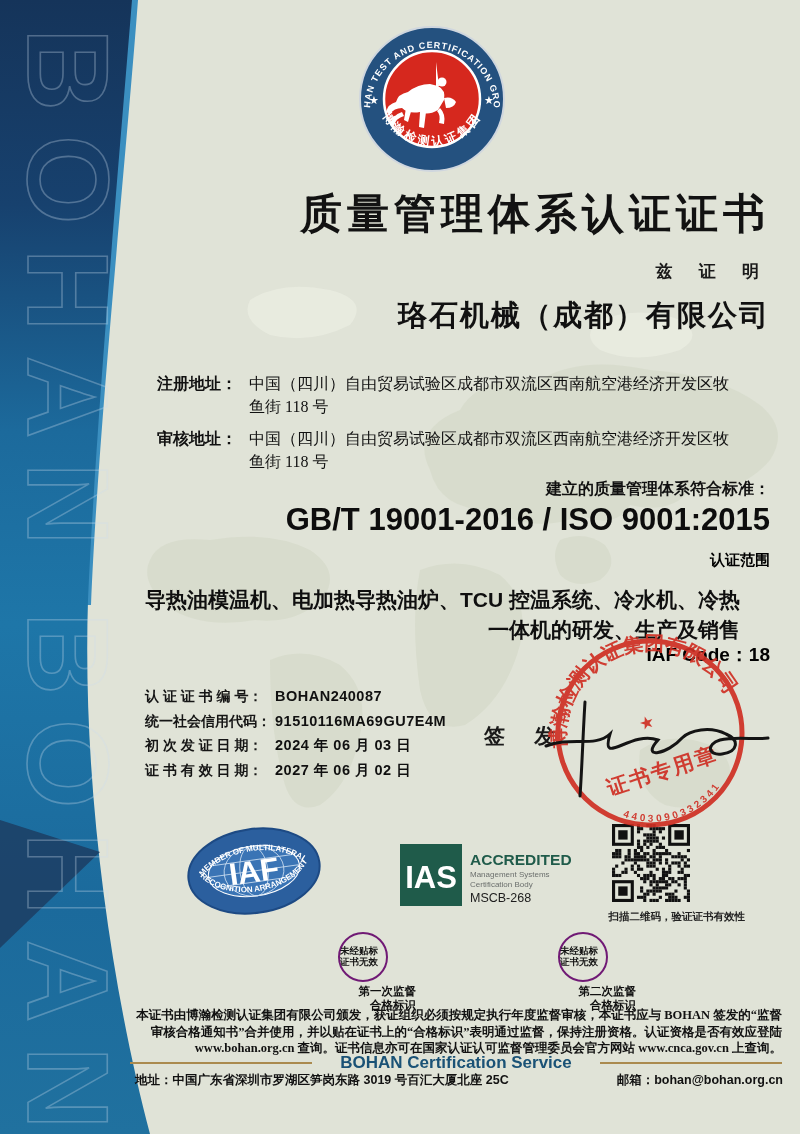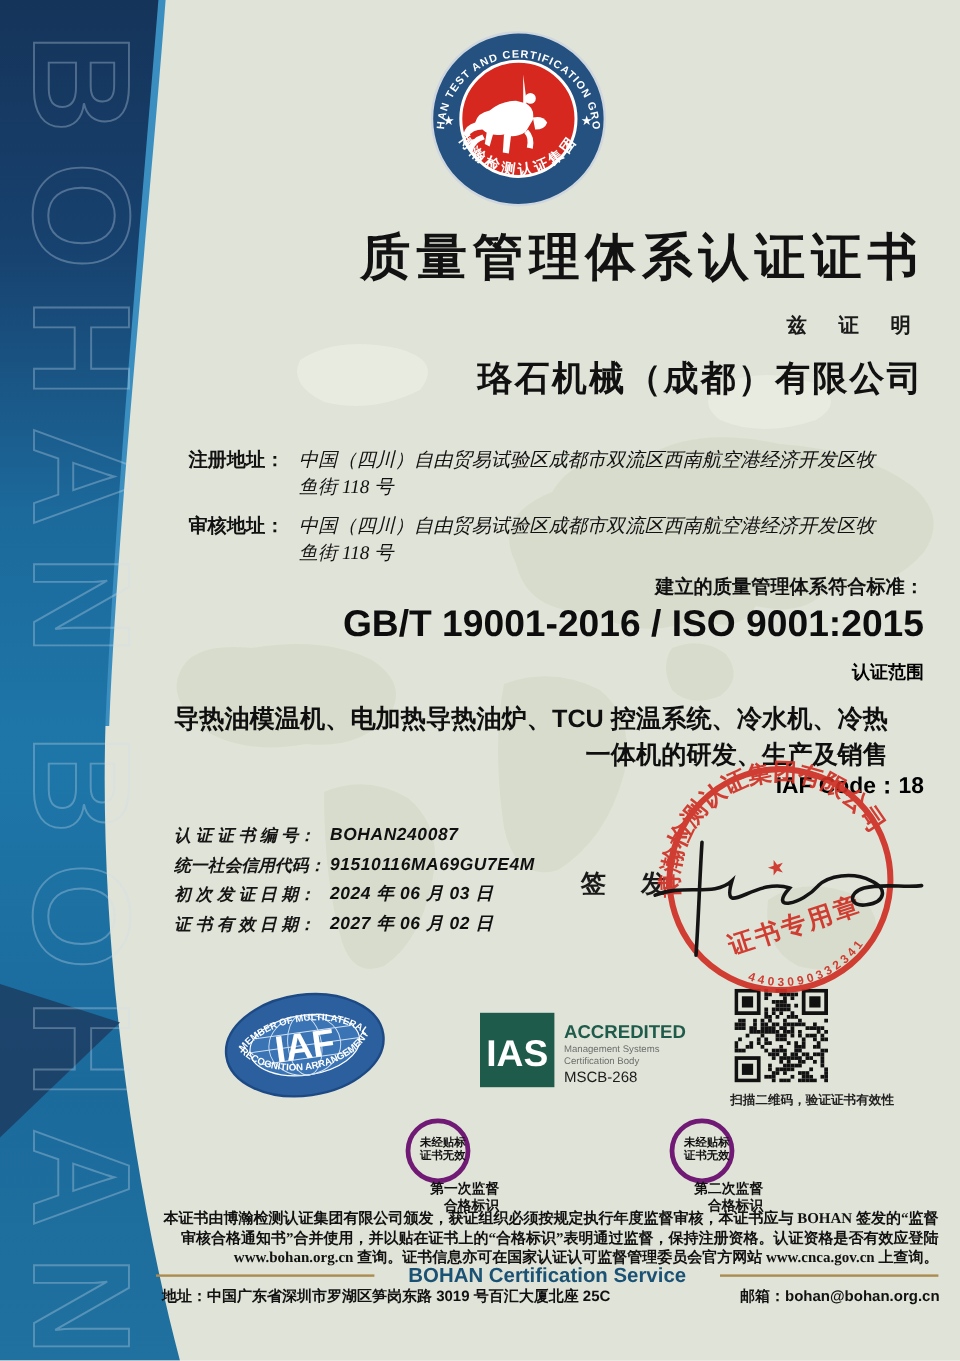--- a/index.html
+++ b/index.html
@@ -16,50 +16,50 @@
 
   .content{position:absolute;left:0;top:0;width:800px;height:1134px;z-index:3;}
 
   .title{left:110px;top:186px;width:660px;font-size:42px;font-weight:700;letter-spacing:5px;color:#121212;}
   .certify{left:110px;top:260px;width:660px;font-size:17px;font-weight:700;letter-spacing:11px;color:#1a1a1a;}
   .company{left:110px;top:296px;width:660px;font-size:29px;font-weight:700;letter-spacing:2px;color:#111;}
 
   .addr{left:145px;top:372px;width:585px;font-size:16px;line-height:23px;color:#111;margin-left:12px;}
   .addr-row{display:flex;margin-bottom:9px;}
   .addr-label{font-weight:700;white-space:nowrap;width:92px;flex:0 0 92px;}
-  .addr-value{width:490px;font-style:italic;}
+  .addr-value{width:490px;}
 
   .std-head{left:110px;top:479px;width:660px;font-size:16px;font-weight:700;color:#111;
             font-family:"Liberation Sans","DejaVu Sans",sans-serif;}
   .std-code{left:110px;top:502px;width:660px;font-size:31px;font-weight:700;color:#0d0d0d;
             font-family:"Liberation Sans","DejaVu Sans",sans-serif;}
   .scope-head{left:110px;top:551px;width:660px;font-size:15px;font-weight:700;
             font-family:"Liberation Sans","DejaVu Sans",sans-serif;}
   .scope-text{left:140px;top:585px;width:600px;font-size:21px;font-weight:700;line-height:30px;color:#0f0f0f;
             font-family:"Liberation Sans","DejaVu Sans",sans-serif;}
   .iaf-code{left:110px;top:642px;width:660px;font-size:19px;font-weight:700;
             font-family:"Liberation Sans","DejaVu Sans",sans-serif;}
 
-  .cert-info{left:145px;top:688px;width:420px;font-family:"Liberation Sans","DejaVu Sans",sans-serif;font-style:italic;}
+  .cert-info{left:145px;top:688px;width:420px;font-family:"Liberation Sans","DejaVu Sans",sans-serif;}
   .ci-row{display:flex;margin-bottom:7.5px;line-height:17px;}
   .ci-label{width:130px;flex:0 0 130px;font-size:14px;font-weight:700;color:#151515;white-space:nowrap;}
   .ci-value{font-size:14.5px;font-weight:700;color:#101010;letter-spacing:0.5px;}
 
   .issue{left:484px;top:722px;font-size:21px;font-weight:700;letter-spacing:12px;color:#1a1a1a;}
 
   #seal{left:538px;top:628px;z-index:4;}
   #signature{left:540px;top:688px;z-index:5;}
 
   #iaf-logo{left:182px;top:824px;}
   #ias-logo{left:400px;top:842px;}
   #qr{left:612px;top:824px;}
   .qr-caption{left:560px;top:910px;width:185px;font-size:10.5px;font-weight:700;color:#222;}
 
-  .sticker{width:46px;height:46px;border:4px solid #701a75;border-radius:50%;
-           display:flex;flex-direction:column;align-items:flex-end;justify-content:center;
+  .sticker{width:46px;height:46px;border:2px solid #701a75;border-radius:50%;
+           display:flex;flex-direction:column;align-items:flex-start;justify-content:center;
            font-size:9.5px;font-weight:700;line-height:11.5px;color:#111;}
   #sticker1{left:338px;top:932px;}
   #sticker2{left:558px;top:932px;}
   .sticker-caption{width:110px;font-size:11.5px;font-weight:700;line-height:14px;color:#111;}
   #cap1{left:306px;top:984px;}
   #cap2{left:526px;top:984px;}
 
   .disclaimer{left:130px;top:1007px;width:652px;font-size:12.5px;font-weight:700;line-height:16.5px;color:#111;}
 
   .service-row{left:130px;top:1053px;width:652px;display:flex;align-items:center;justify-content:center;gap:28px;}

